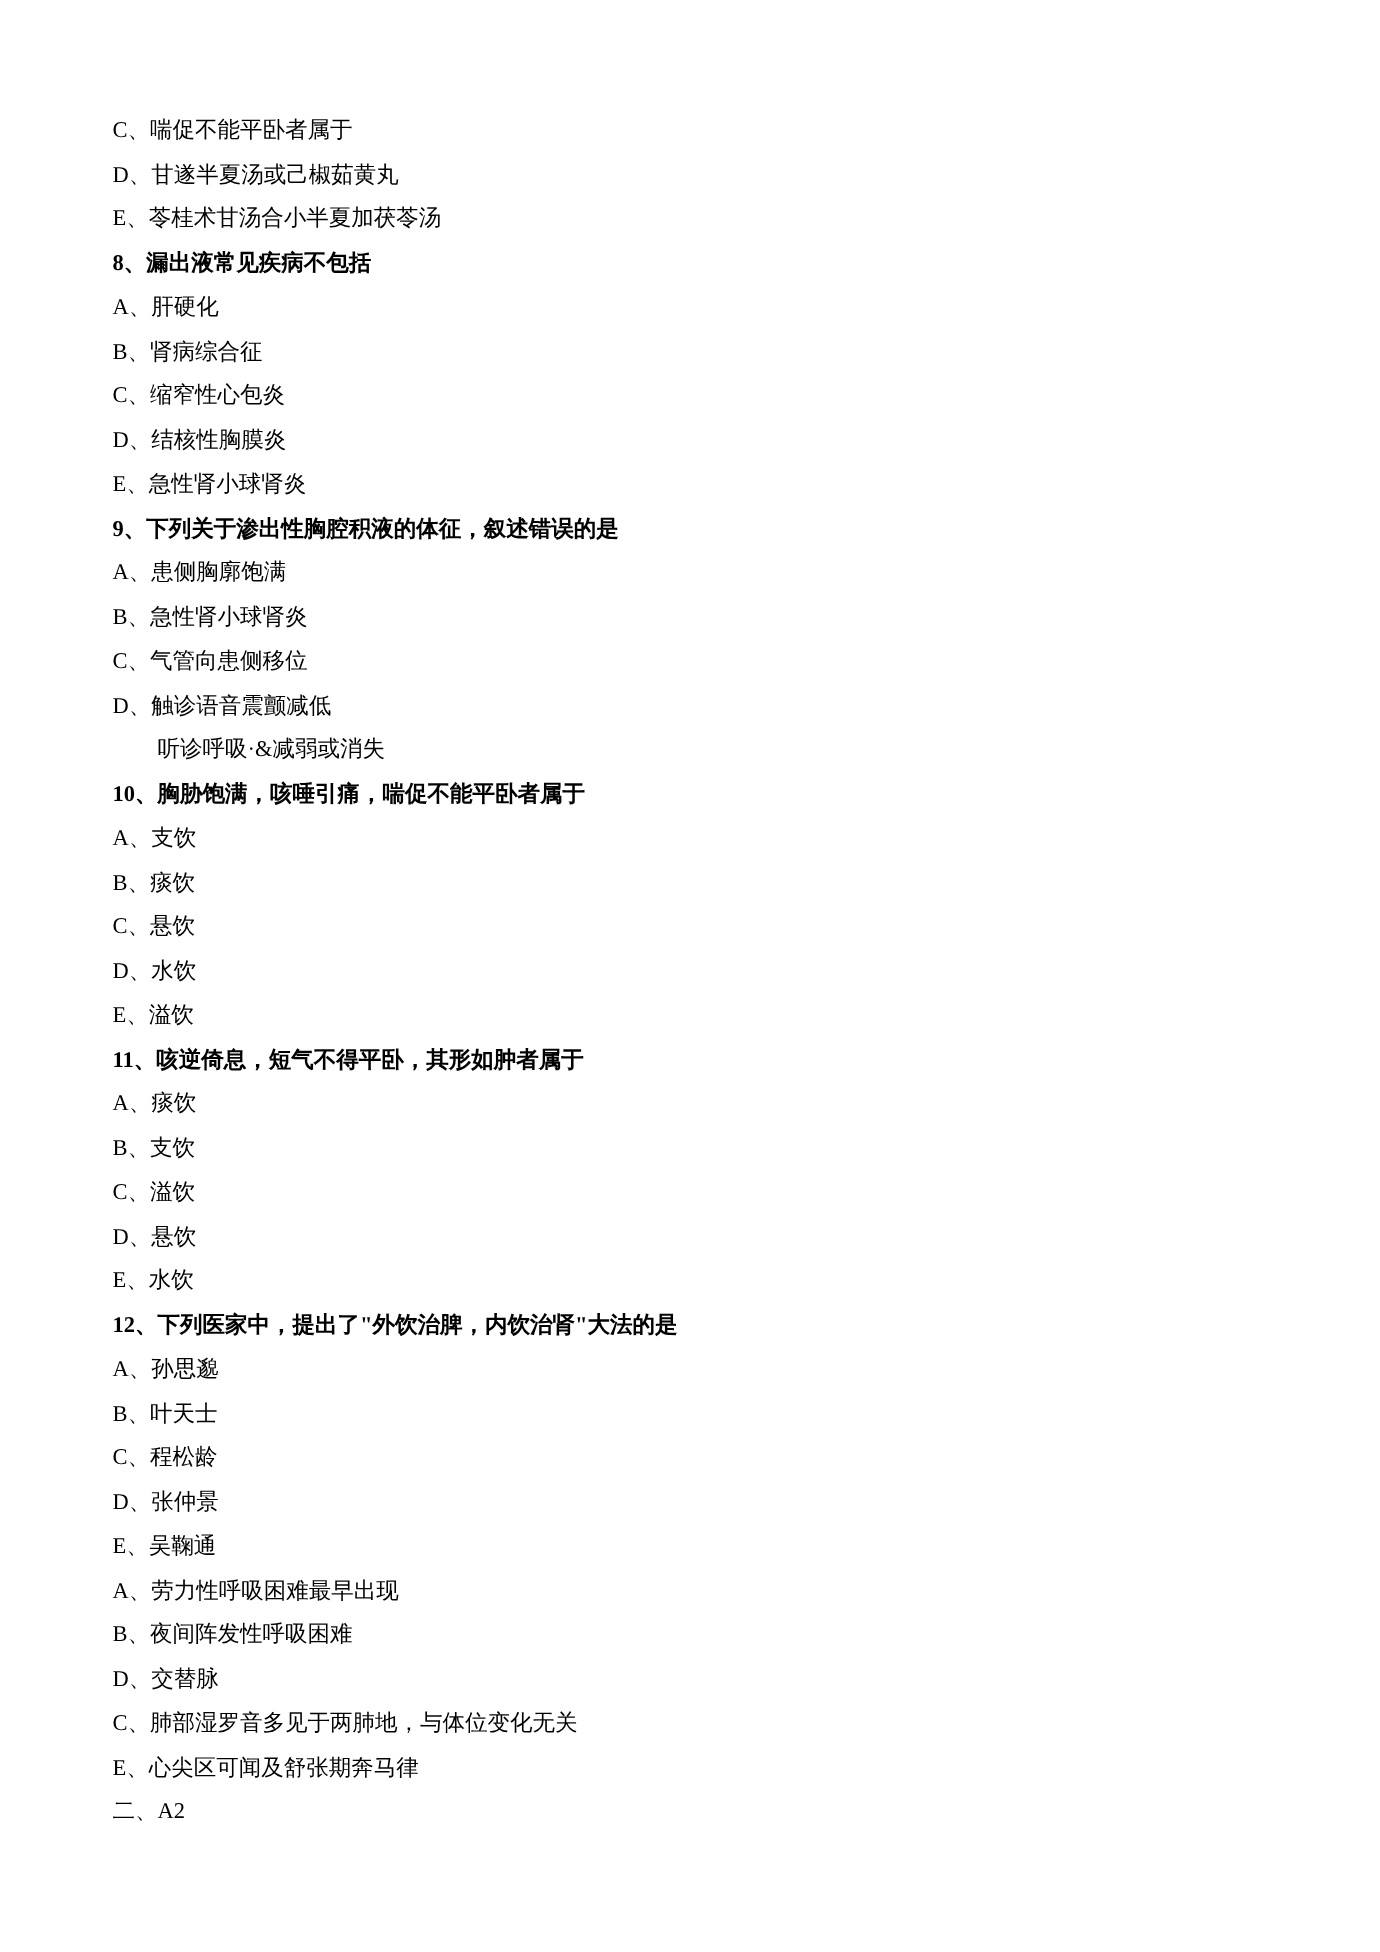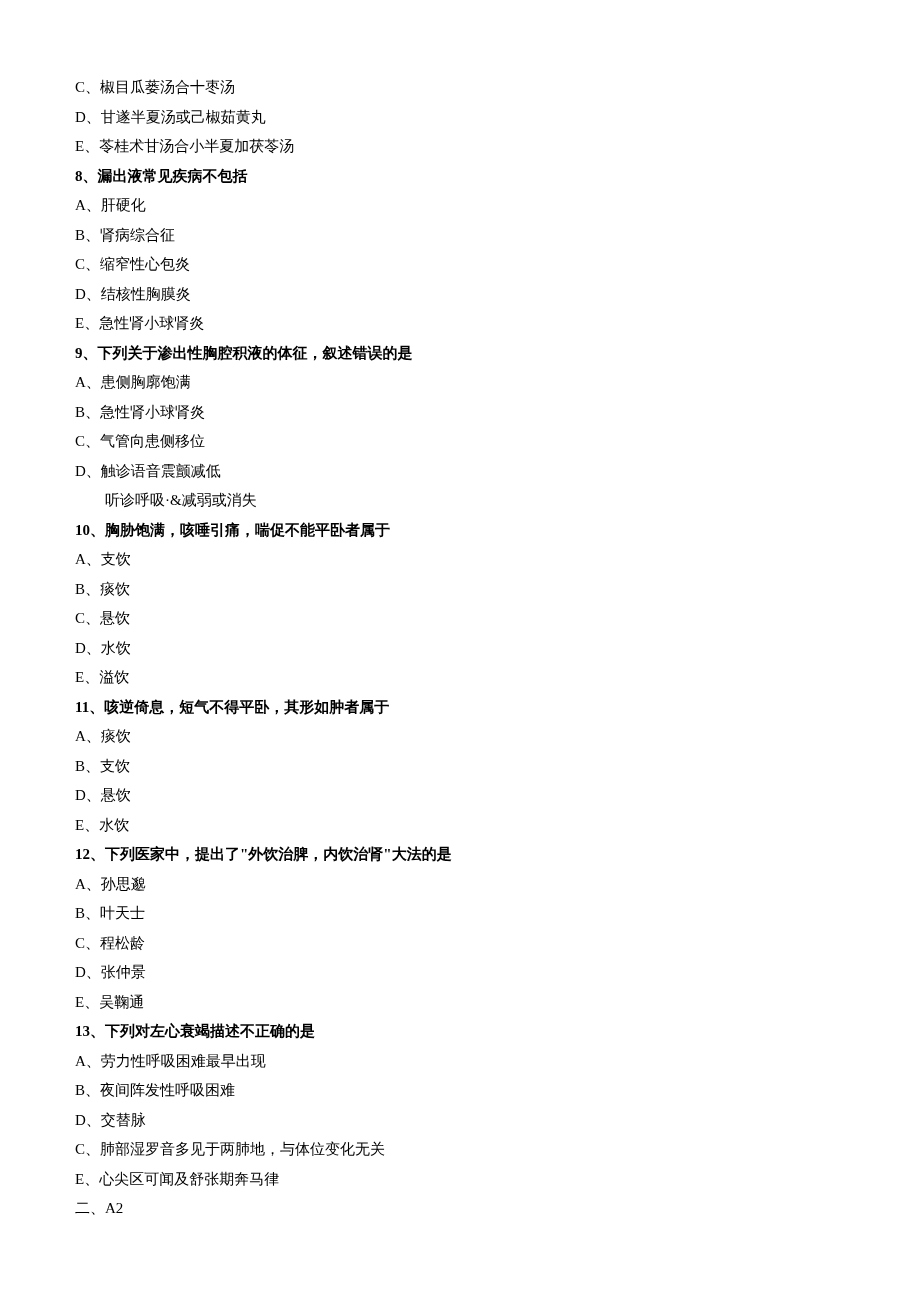--- a/index.html
+++ b/index.html
@@ -27,21 +27,21 @@
   }
   .indent {
     padding-left: 30px;
     margin-top: 12px;
   }
 </style>
 </head>
 <body>
 
 <div class="page" id="page-root">
-    <div class="line">C、椒目瓜蒌汤合十枣汤</div>
+    <div class="line">C、喘促不能平卧者属于</div>
     <div class="line">D、甘遂半夏汤或己椒茹黄丸</div>
     <div class="line">E、苓桂术甘汤合小半夏加茯苓汤</div>
     <div class="line bold">8、漏出液常见疾病不包括</div>
     <div class="line">A、肝硬化</div>
     <div class="line">B、肾病综合征</div>
     <div class="line">C、缩窄性心包炎</div>
     <div class="line">D、结核性胸膜炎</div>
     <div class="line">E、急性肾小球肾炎</div>
     <div class="line bold">9、下列关于渗出性胸腔积液的体征，叙述错误的是</div>
     <div class="line">A、患侧胸廓饱满</div>
@@ -51,28 +51,28 @@
     <div class="line indent">听诊呼吸·&amp;减弱或消失</div>
     <div class="line bold">10、胸胁饱满，咳唾引痛，喘促不能平卧者属于</div>
     <div class="line">A、支饮</div>
     <div class="line">B、痰饮</div>
     <div class="line">C、悬饮</div>
     <div class="line">D、水饮</div>
     <div class="line">E、溢饮</div>
     <div class="line bold">11、咳逆倚息，短气不得平卧，其形如肿者属于</div>
     <div class="line">A、痰饮</div>
     <div class="line">B、支饮</div>
+    <div class="line">C、溢饮</div>
     <div class="line">D、悬饮</div>
     <div class="line">E、水饮</div>
     <div class="line bold">12、下列医家中，提出了"外饮治脾，内饮治肾"大法的是</div>
     <div class="line">A、孙思邈</div>
     <div class="line">B、叶天士</div>
     <div class="line">C、程松龄</div>
     <div class="line">D、张仲景</div>
     <div class="line">E、吴鞠通</div>
-    <div class="line bold">13、下列对左心衰竭描述不正确的是</div>
     <div class="line">A、劳力性呼吸困难最早出现</div>
     <div class="line">B、夜间阵发性呼吸困难</div>
     <div class="line">D、交替脉</div>
     <div class="line">C、肺部湿罗音多见于两肺地，与体位变化无关</div>
     <div class="line">E、心尖区可闻及舒张期奔马律</div>
     <div class="line">二、A2</div>
   </div>
 
 </body></html>

